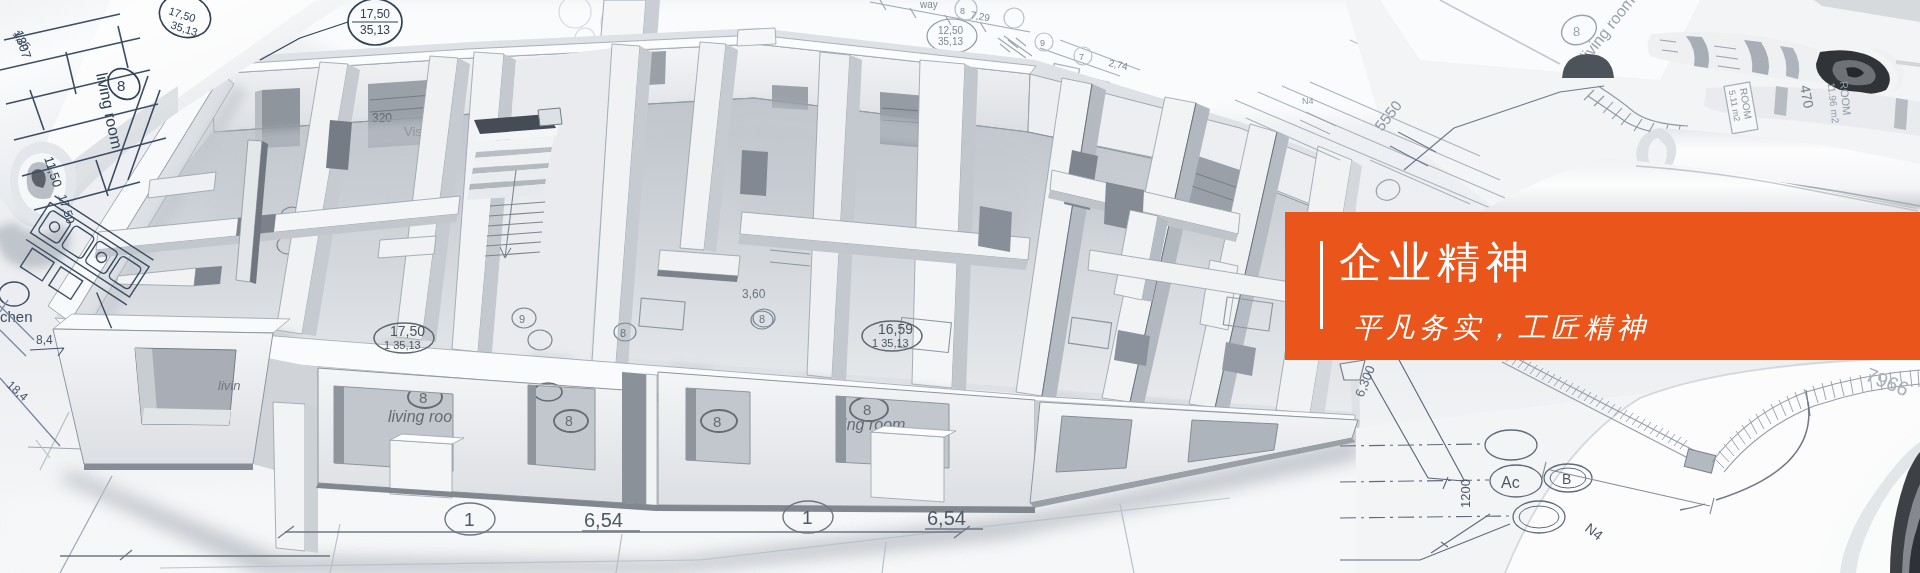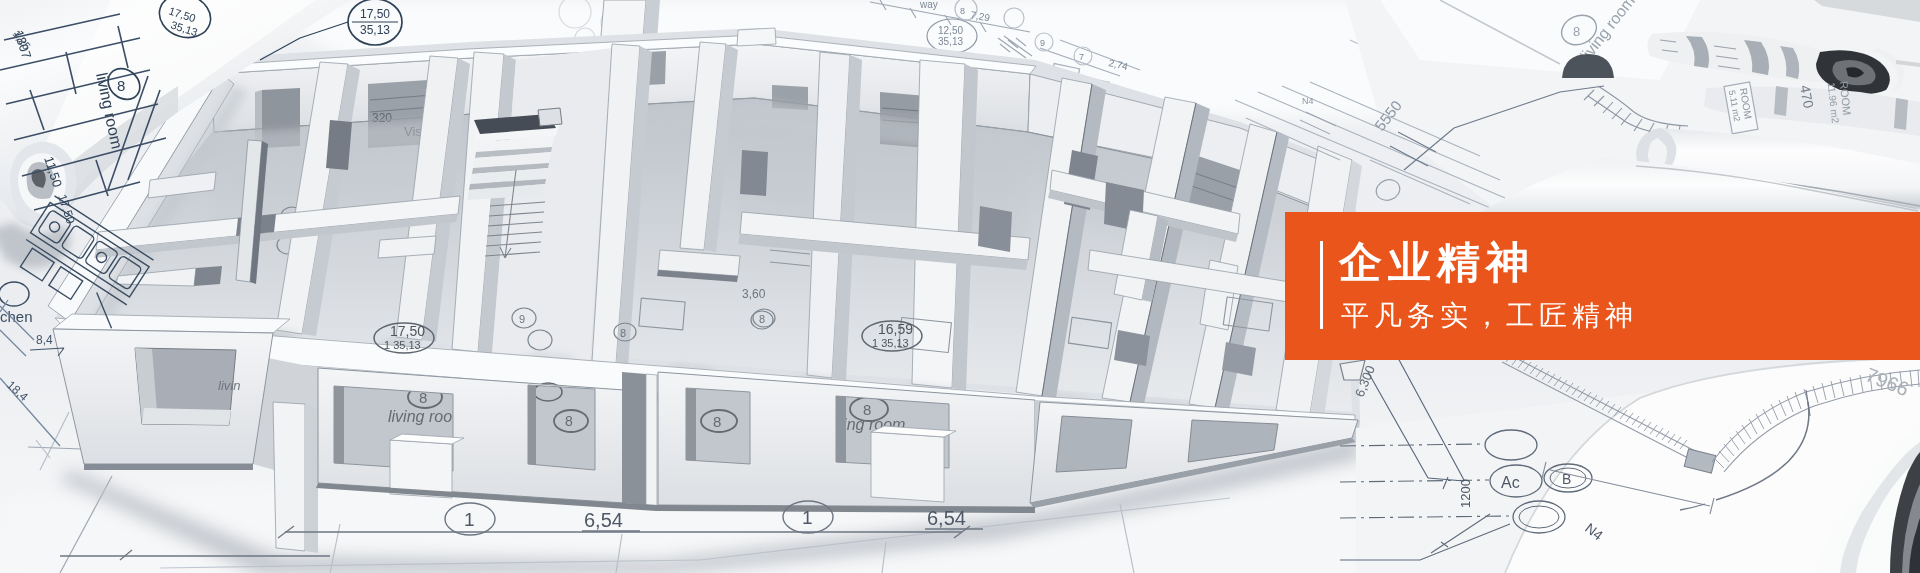--- a/index.html
+++ b/index.html
@@ -1,22 +1,22 @@
 <!DOCTYPE html>
 <html><head>
 <meta charset="utf-8">
 <style>
   html,body{margin:0;padding:0;}
   body{width:1920px;height:573px;overflow:hidden;font-family:"Liberation Sans",sans-serif;background:#eef0f2;}
   .stage{position:relative;width:1920px;height:573px;}
   svg{position:absolute;left:0;top:0;display:block;}
   .banner{position:absolute;left:1285px;top:212px;width:635px;height:148px;background:#e9551a;}
   .banner .bar{position:absolute;left:35px;top:29px;width:3px;height:88px;background:#ffffff;}
-  .banner h2{position:absolute;left:54px;top:29px;margin:0;font-size:43px;line-height:43px;font-weight:bold;color:#fff;letter-spacing:6px;text-align:center;}
-  .banner p{position:absolute;left:56px;top:90px;margin:0;font-size:28px;line-height:28px;color:#fff;letter-spacing:5px;}
+  .banner h2{position:absolute;left:54px;top:29px;margin:0;font-size:43px;line-height:43px;font-weight:normal;color:#fff;letter-spacing:6px;text-align:center;}
+  .banner p{position:absolute;left:56px;top:90px;margin:12px;font-size:28px;line-height:28px;color:#fff;letter-spacing:5px;font-style:italic;}
 </style>
 </head>
 <body>
 <div class="stage">
 
 <svg width="1920" height="573" viewBox="0 0 1920 573">
 <defs>
 <linearGradient id="paper" x1="0" y1="0" x2="0" y2="1">
   <stop offset="0" stop-color="#f0f1f4"></stop>
   <stop offset="0.55" stop-color="#ebedf0"></stop>

